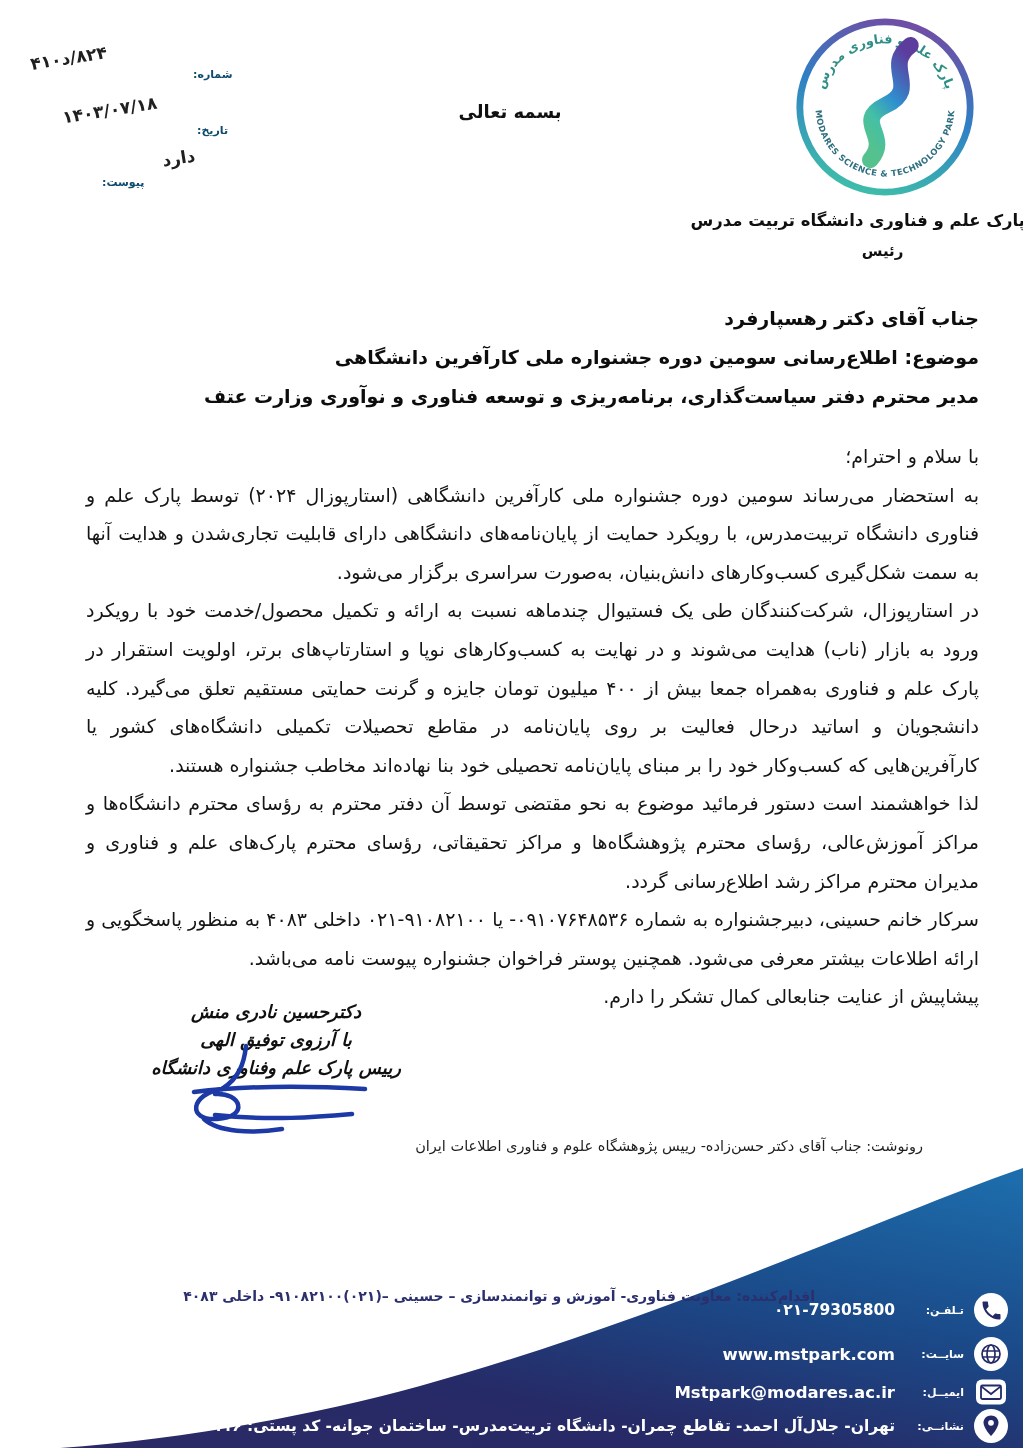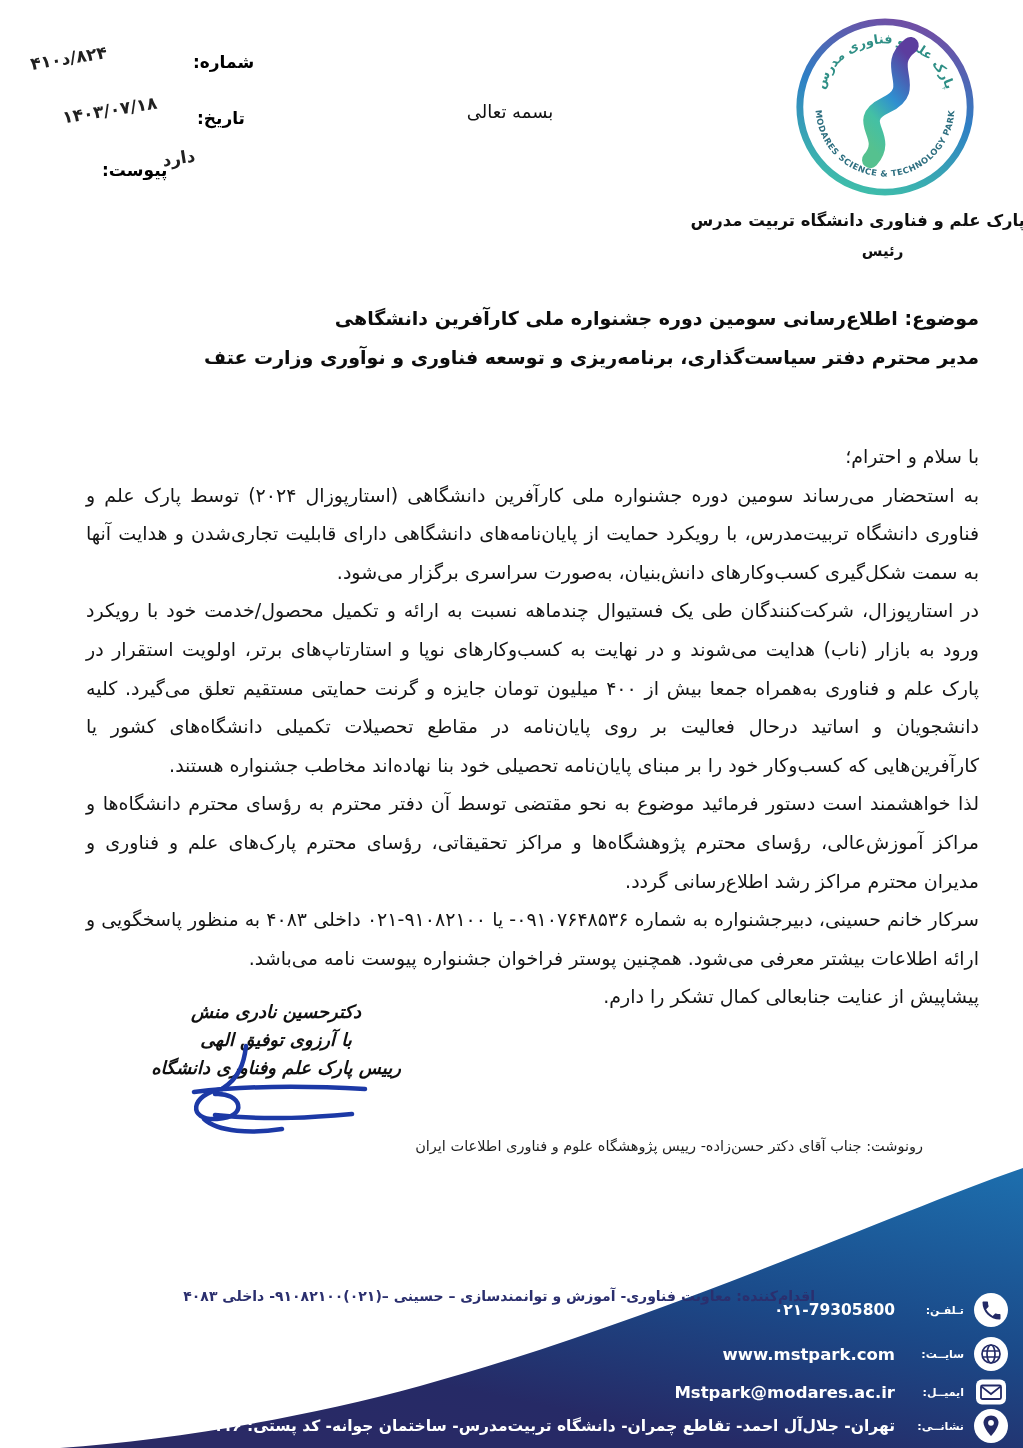--- a/index.html
+++ b/index.html
@@ -1,26 +1,26 @@
 <!DOCTYPE html>
 <html lang="fa" dir="rtl"><head>
 <meta charset="utf-8">
 <style>
   html,body{margin:0;padding:0;background:#ffffff;}
   .page{position:relative;width:1023px;height:1448px;background:#ffffff;overflow:hidden;
         direction:rtl;font-family:"DejaVu Sans",sans-serif;color:#1a1a1a;}
   
-  .meta-label{position:absolute;font-size:17px;font-weight:bold;color:#000000;white-space:nowrap;}
+  .meta-label{position:absolute;font-size:11px;font-weight:bold;color:#0c4a6e;white-space:nowrap;margin-top:16px;}
   .meta-value{position:absolute;font-size:17px;font-weight:600;color:#202020;white-space:nowrap;transform:rotate(-9deg);}
   .lbl-num{left:193px;top:52px;} .val-num{left:30px;top:48px;}
   .lbl-date{left:197px;top:108px;} .val-date{left:62px;top:100px;}
   .lbl-att{left:102px;top:160px;} .val-att{left:162px;top:148px;}
   
   .bismillah{position:absolute;left:430px;top:101px;width:160px;text-align:center;
-             font-size:18px;font-weight:normal;color:#101010;}
+             font-size:18px;font-weight:bold;color:#101010;}
   
   .logo{position:absolute;left:792px;top:14px;width:186px;height:186px;}
   .org-name{position:absolute;left:740px;top:211px;width:285px;text-align:center;
             font-size:16.5px;font-weight:bold;color:#101010;white-space:nowrap;}
   .org-role{position:absolute;left:740px;top:242px;width:285px;text-align:center;
             font-size:15px;font-weight:bold;color:#101010;}
   
   .recipient{position:absolute;right:44px;left:60px;top:299px;text-align:right;
              font-weight:bold;font-size:19px;line-height:39px;color:#0d0d0d;}
   
@@ -80,20 +80,21 @@
     </text>
     <text font-size="8.6" font-weight="bold" fill="#2e6f80" font-family="DejaVu Sans, sans-serif" letter-spacing="0.5">
       <textPath href="#arcBot" startOffset="50%" text-anchor="middle">MODARES SCIENCE &amp; TECHNOLOGY PARK</textPath>
     </text>
     <path d="M121,32 C92,54 132,76 96,93 C61,110 102,124 80,149" fill="none" stroke="url(#swooshGrad)" stroke-width="17" stroke-linecap="round"></path>
   </svg>
   <div class="org-name">پارک علم و فناوری دانشگاه تربیت مدرس</div>
   <div class="org-role">رئیس</div>
 
   <div class="recipient">
+    <div>جناب آقای دکتر رهسپارفرد</div>
     <div>موضوع: اطلاع‌رسانی سومین دوره جشنواره ملی کارآفرین دانشگاهی</div>
     <div>مدیر محترم دفتر سیاست‌گذاری، برنامه‌ریزی و توسعه فناوری و نوآوری وزارت عتف</div>
   </div>
 
   <div class="body-text">
     <p>با سلام و احترام؛</p>
     <p>به استحضار می‌رساند سومین دوره جشنواره ملی کارآفرین دانشگاهی (استارپوزال ۲۰۲۴) توسط پارک علم و فناوری دانشگاه تربیت‌مدرس، با رویکرد حمایت از پایان‌نامه‌های دانشگاهی دارای قابلیت تجاری‌شدن و هدایت آنها به سمت شکل‌گیری کسب‌وکارهای دانش‌بنیان، به‌صورت سراسری برگزار می‌شود.</p>
     <p>در استارپوزال، شرکت‌کنندگان طی یک فستیوال چندماهه نسبت به ارائه و تکمیل محصول/خدمت خود با رویکرد ورود به بازار (ناب) هدایت می‌شوند و در نهایت به کسب‌وکارهای نوپا و استارتاپ‌های برتر، اولویت استقرار در پارک علم و فناوری به‌همراه جمعا بیش از ۴۰۰ میلیون تومان جایزه و گرنت حمایتی مستقیم تعلق می‌گیرد. کلیه دانشجویان و اساتید درحال فعالیت بر روی پایان‌نامه در مقاطع تحصیلات تکمیلی دانشگاه‌های کشور یا کارآفرین‌هایی که کسب‌وکار خود را بر مبنای پایان‌نامه تحصیلی خود بنا نهاده‌اند مخاطب جشنواره هستند.</p>
     <p>لذا خواهشمند است دستور فرمائید موضوع به نحو مقتضی توسط آن دفتر محترم به رؤسای محترم دانشگاه‌ها و مراکز آموزش‌عالی، رؤسای محترم پژوهشگاه‌ها و مراکز تحقیقاتی، رؤسای محترم پارک‌های علم و فناوری و مدیران محترم مراکز رشد اطلاع‌رسانی گردد.</p>
     <p>سرکار خانم حسینی، دبیرجشنواره به شماره ۰۹۱۰۷۶۴۸۵۳۶- یا ⁦۰۲۱-۹۱۰۸۲۱۰۰⁩ داخلی ۴۰۸۳ به منظور پاسخگویی و ارائه اطلاعات بیشتر معرفی می‌شود. همچنین پوستر فراخوان جشنواره پیوست نامه می‌باشد.</p>

